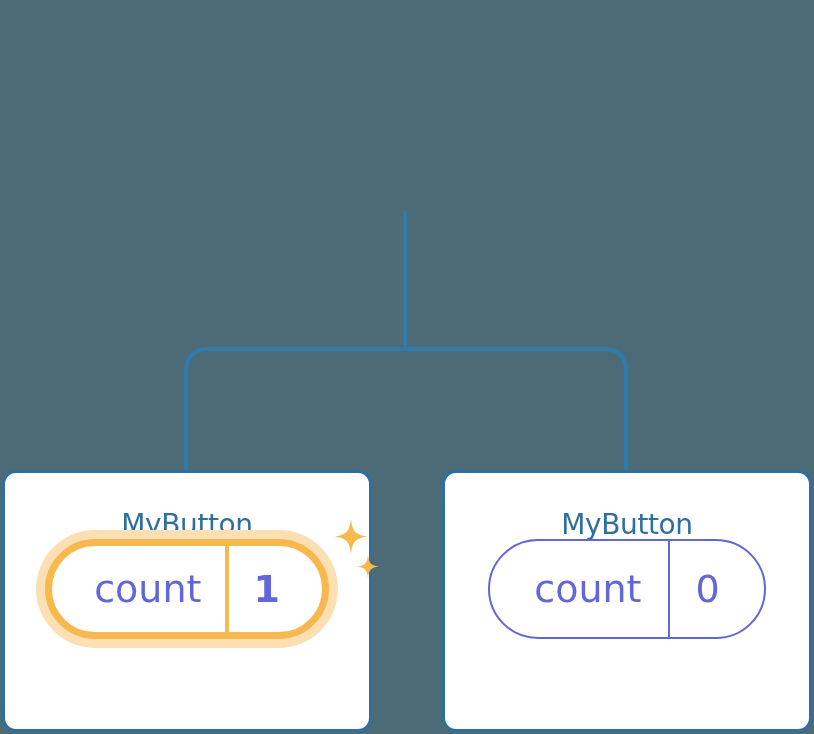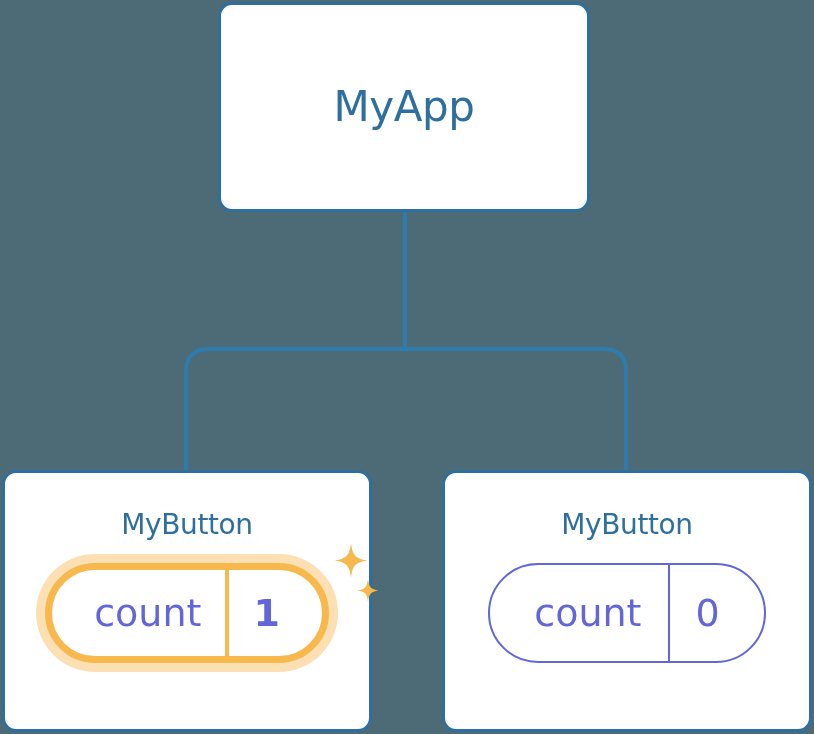--- a/index.html
+++ b/index.html
@@ -74,21 +74,20 @@
     line-height: 1;
     white-space: nowrap;
   }
   .node-root .node-title {
     font-size: 42px;
   }
 
   
   .pill-wrap {
     position: relative;
-    margin-top: 24px;
     display: flex;
     align-items: center;
     justify-content: center;
   }
 
   .pill {
     position: relative;
     display: flex;
     align-items: stretch;
     height: 100px;
@@ -150,23 +149,20 @@
 
 <div id="stage">
 
   <svg id="edges" viewBox="0 0 814 734">
 
     <path d="M 405 211 L 405 349" fill="none" stroke="#2e7cad" stroke-width="4" stroke-linecap="butt"></path>
 
     <path d="M 186 472 L 186 372 Q 186 349 209 349 L 603 349 Q 626 349 626 372 L 626 472" fill="none" stroke="#2e7cad" stroke-width="4" stroke-linecap="butt"></path>
   </svg>
 
-  <div class="node node-root">
-    <div class="node-title">MyApp</div>
-  </div>
 
   <div class="node node-child-left">
     <div class="node-title">MyButton</div>
 
     <div class="pill-wrap">
       <div class="pill pill-highlight">
         <div class="pill-label">count</div>
         <div class="pill-value pill-value-bold">1</div>
       </div>
 

